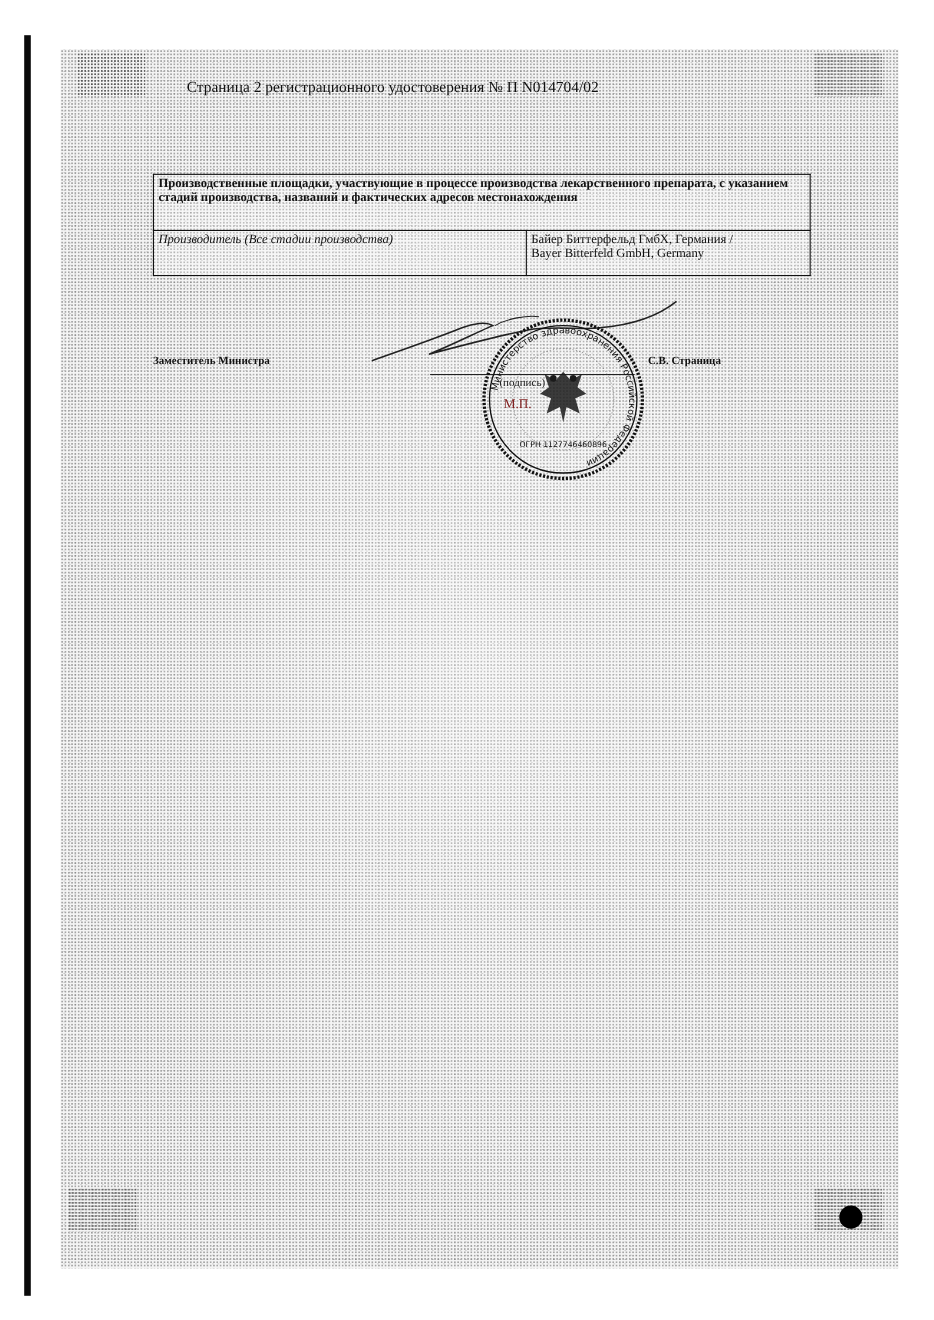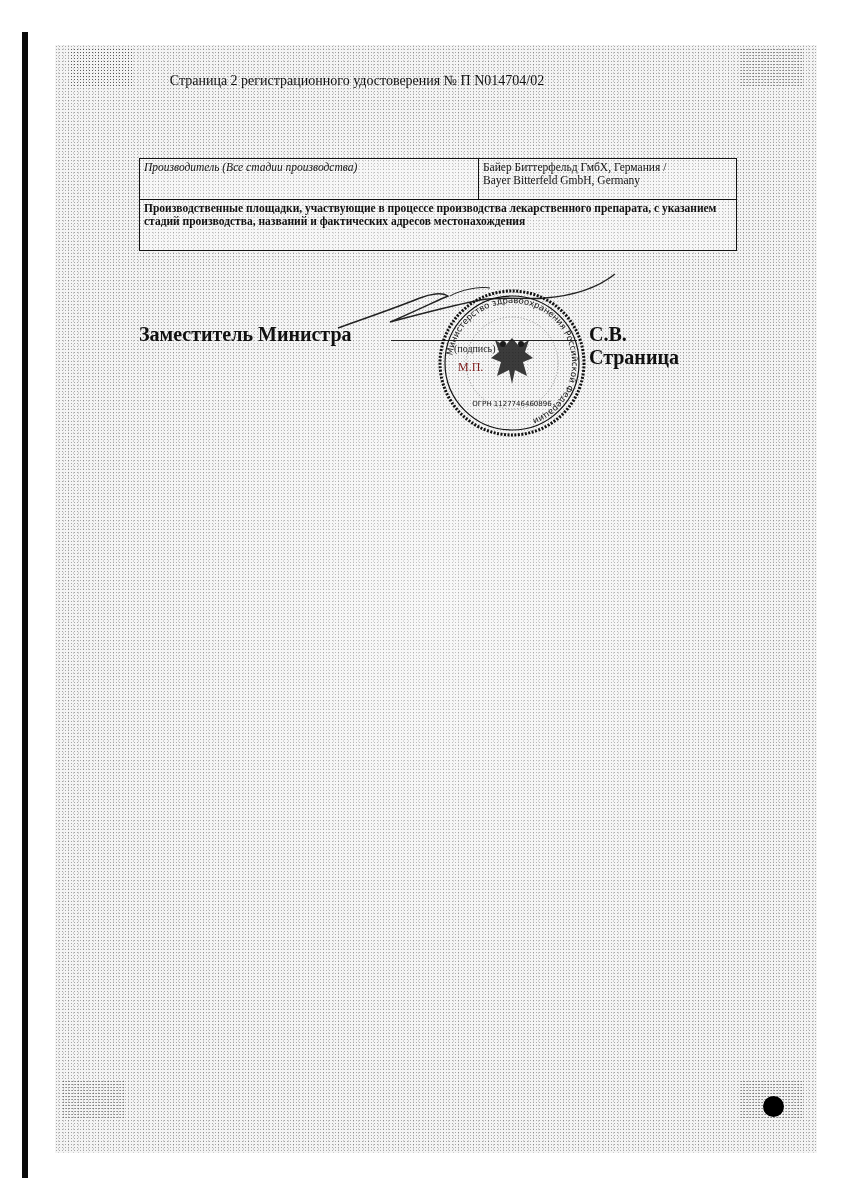--- a/index.html
+++ b/index.html
@@ -39,21 +39,21 @@
   }
   table.sites td {
     border: 1.3px solid #111; padding: 2px 4px; vertical-align: top;
   }
   td.head-cell { font-weight: bold; height: 46px; padding-top: 5px; }
   td.role-cell { font-style: italic; width: 330px; border-right-style: dotted; }
   td.name-cell { height: 36px; padding-top: 4px; }
   td.addr-cell { height: 16px; }
   .signature-row {
     position: absolute; top: 323px; left: 139px; width: 560px; height: 22px;
-    font-weight: bold; font-size: 20px;
+    font-weight: bold; font-size: 10px;
   }
   .sig-title { position: absolute; left: 0; top: 0; }
   .sig-line {
     position: absolute; left: 252px; top: 17px; width: 186px;
     border-top: 1px solid #222;
   }
   .sig-name { position: absolute; left: 450px; top: 0; }
   .podpis {
     position: absolute; left: 454px; top: 343px; font-size: 10px; color: #222;
   }
@@ -86,28 +86,28 @@
 <div class="corner-mark" style="left:70px;top:48px;"></div>
 <div class="corner-mark" style="left:740px;top:48px;"></div>
 <div class="corner-mark" style="left:62px;top:1080px;"></div>
 <div class="corner-mark" style="left:740px;top:1080px;"></div>
 
 <div class="page-header">Страница 2 регистрационного удостоверения № П N014704/02</div>
 
 <table class="sites">
   <tbody>
       <tr>
+    <td class="head-cell" colspan="2">Производственные площадки, участвующие в процессе производства лекарственного препарата, с указанием стадий производства, названий и фактических адресов местонахождения</td>
+  </tr>
+  <tr>
     <td class="role-cell">Производитель (Все стадии производства)</td>
     <td class="name-cell">
       <div>Байер Биттерфельд ГмбХ, Германия /</div>
       <div>Bayer Bitterfeld GmbH, Germany</div>
     </td>
-  </tr>
-  <tr>
-    <td class="head-cell" colspan="2">Производственные площадки, участвующие в процессе производства лекарственного препарата, с указанием стадий производства, названий и фактических адресов местонахождения</td>
   </tr>
 </tbody>
   </table>
 
 <svg class="signature-scrawl" viewBox="0 0 300 70">
   <path d="M8 58 C 30 50, 60 40, 90 28 C 100 24, 112 22, 118 26 C 108 30, 80 44, 60 52 C 90 44, 120 36, 150 30 C 170 26, 200 30, 215 28 C 240 26, 265 20, 285 4" fill="none" stroke="#222" stroke-width="1.4"></path>
   <path d="M120 26 C 130 20, 150 16, 160 18" fill="none" stroke="#222" stroke-width="1"></path>
 </svg>
 
 <div class="signature-row">

